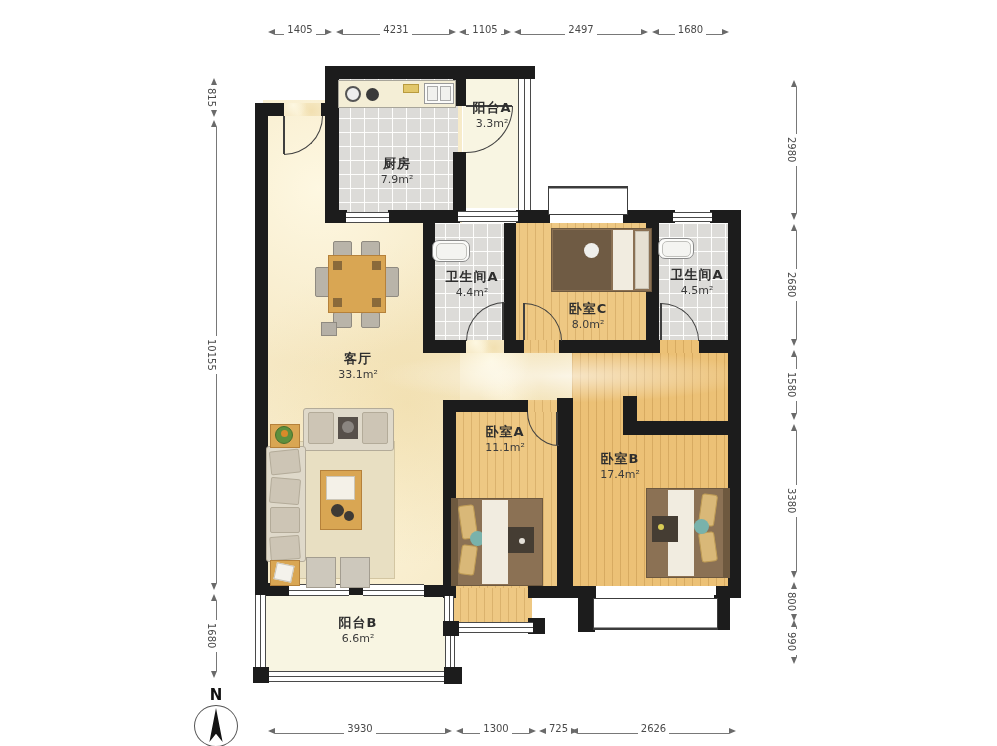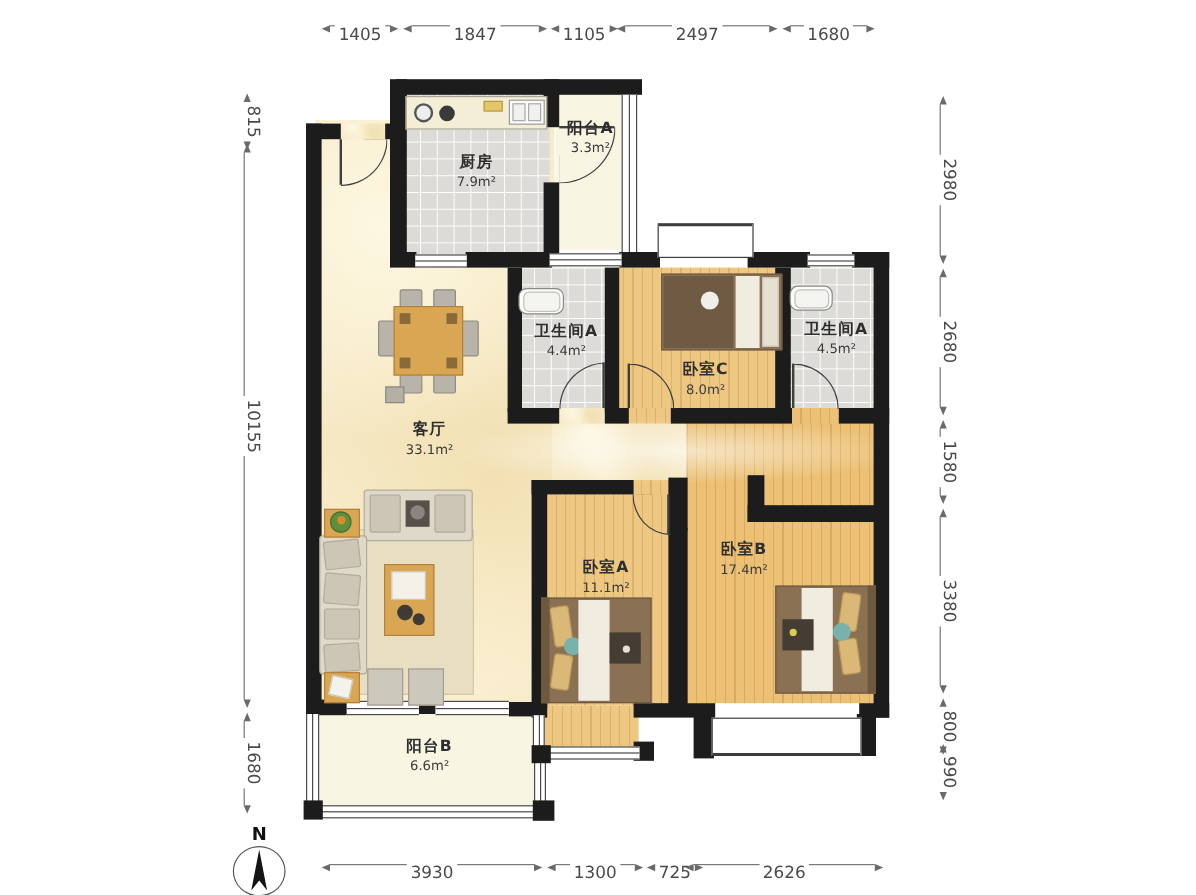--- a/index.html
+++ b/index.html
@@ -43,21 +43,21 @@
   .sofa{background:#dfd9ca;border:1px solid #b3ab99;border-radius:3px;}
   .cush{background:#cdc5b5;border:1px solid #b3ab99;border-radius:2px;}
   .bed{background:#8b7154;border:1px solid #6e593f;}
   .tub{background:#fcfcfa;border:1.3px solid #8a8a8a;border-radius:7px;}
   .tub-in{position:absolute;border:1px solid #c0c0bc;border-radius:5px;background:#f4f4f1;}
   
   .roomlabel{position:absolute;text-align:center;color:#2e2e2e;line-height:1.3;width:90px;}
   .rname{font-size:13px;font-weight:600;letter-spacing:1px;}
   .rarea{font-size:11px;color:#3b3b3b;}
   
-  .dim{position:absolute;display:flex;align-items:flex-start;color:#4a4a4a;font-size:14px;}
+  .dim{position:absolute;display:flex;align-items:flex-end;color:#4a4a4a;font-size:10px;}
   .dim.v{flex-direction:column;}
   .dline{flex:1;background:#787878;}
   .dim.h .dline{height:1px;}
   .dim.v .dline{width:1px;}
   .dval{padding:0 3px;white-space:nowrap;}
   .dim.v .dval{padding:3px 0;writing-mode:vertical-rl;}
   .ah{width:0;height:0;flex:none;}
   .ah.l{border-top:3px solid transparent;border-bottom:3px solid transparent;border-right:7px solid #6a6a6a;}
   .ah.r{border-top:3px solid transparent;border-bottom:3px solid transparent;border-left:7px solid #6a6a6a;}
   .ah.u{border-left:3px solid transparent;border-right:3px solid transparent;border-bottom:7px solid #6a6a6a;}
@@ -228,21 +228,21 @@
   <div class="furn" style="left:553px;top:230px;width:58px;height:60px;background:#6f5b44;"></div>
   <div class="furn circle" style="left:584px;top:243px;width:15px;height:15px;background:#efefec;"></div>
   <div class="furn" style="left:613px;top:230px;width:20px;height:60px;background:#f1ece0;"></div>
   <div class="furn" style="left:635px;top:231px;width:14px;height:58px;background:#e6e0d2;border:1px solid #c9c3b4;"></div>
 
   <div class="furn tub" style="left:432px;top:240px;width:38px;height:22px;"></div>
   <div class="tub-in" style="left:436px;top:243px;width:29px;height:15px;"></div>
   <div class="furn tub" style="left:658px;top:238px;width:36px;height:21px;"></div>
   <div class="tub-in" style="left:662px;top:241px;width:27px;height:14px;"></div>
 
-  <div class="roomlabel" style="left:352px;top:128px;text-align:center;">
+  <div class="roomlabel" style="left:352px;top:156px;text-align:center;">
     <div class="rname">厨房</div>
       <div class="rarea">7.9m²</div>
     </div>
   <div class="roomlabel" style="left:447px;top:100px;">
     <div class="rname">阳台A</div>
       <div class="rarea">3.3m²</div>
     </div>
   <div class="roomlabel" style="left:427px;top:269px;">
     <div class="rname">卫生间A</div>
       <div class="rarea">4.4m²</div>
@@ -252,21 +252,21 @@
       <div class="rarea">8.0m²</div>
     </div>
   <div class="roomlabel" style="left:652px;top:267px;">
     <div class="rname">卫生间A</div>
       <div class="rarea">4.5m²</div>
     </div>
   <div class="roomlabel" style="left:313px;top:351px;">
     <div class="rname">客厅</div>
       <div class="rarea">33.1m²</div>
     </div>
-  <div class="roomlabel" style="left:460px;top:466px;">
+  <div class="roomlabel" style="left:460px;top:424px;">
     <div class="rname">卧室A</div>
       <div class="rarea">11.1m²</div>
     </div>
   <div class="roomlabel" style="left:575px;top:451px;">
     <div class="rname">卧室B</div>
       <div class="rarea">17.4m²</div>
     </div>
   <div class="roomlabel" style="left:313px;top:615px;">
     <div class="rname">阳台B</div>
       <div class="rarea">6.6m²</div>
@@ -275,21 +275,21 @@
   <div class="dim h" style="left:268px;top:21px;width:64px;height:14px;">
     <span class="ah l"></span>
       <span class="dline"></span>
       <span class="dval">1405</span>
       <span class="dline"></span>
       <span class="ah r"></span>
     </div>
   <div class="dim h" style="left:336px;top:21px;width:120px;height:14px;">
     <span class="ah l"></span>
       <span class="dline"></span>
-      <span class="dval">1847</span>
+      <span class="dval">4231</span>
       <span class="dline"></span>
       <span class="ah r"></span>
     </div>
   <div class="dim h" style="left:459px;top:21px;width:52px;height:14px;">
     <span class="ah l"></span>
       <span class="dline"></span>
       <span class="dval">1105</span>
       <span class="dline"></span>
       <span class="ah r"></span>
     </div>

